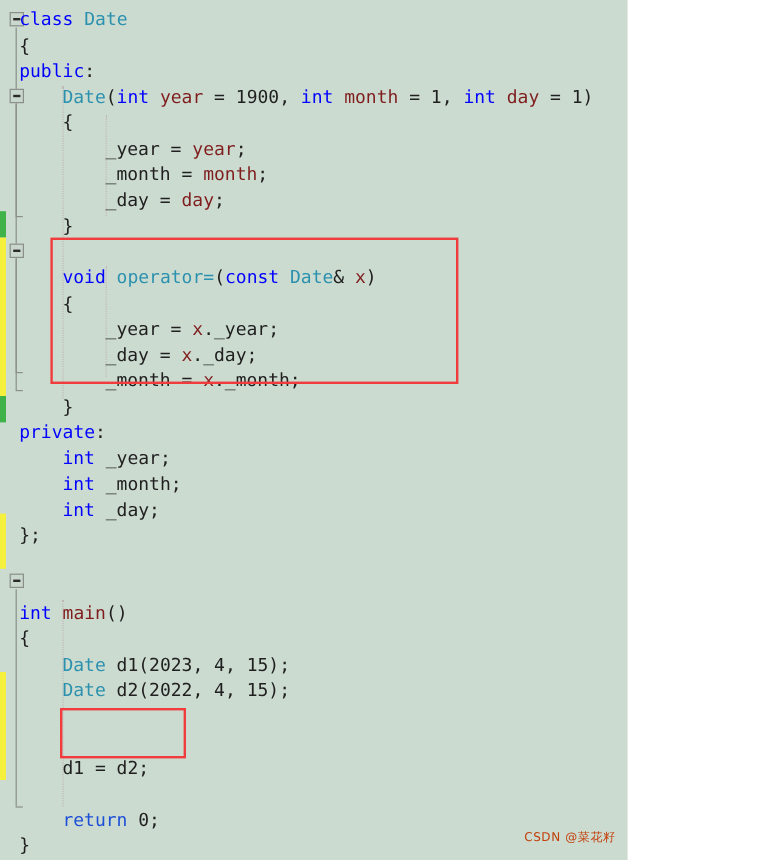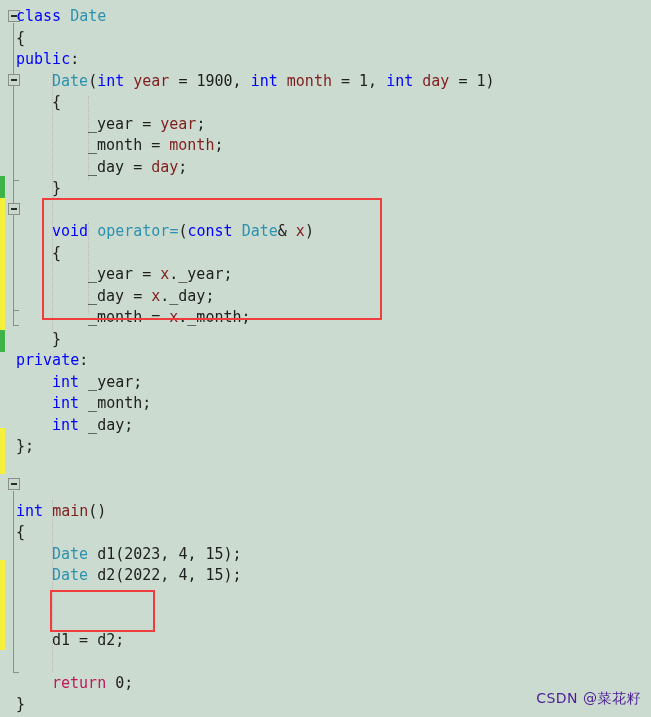--- a/index.html
+++ b/index.html
@@ -2,21 +2,21 @@
 <html><head>
 <meta charset="utf-8">
 <style>
   html, body {
     margin: 0;
     padding: 0;
     background: #ffffff;
   }
   #editor {
     position: relative;
-    width: 651px;
+    width: 523px;
     height: 717px;
     background: #ccdbd0;
     font-family: "DejaVu Sans Mono", "Liberation Mono", monospace;
     font-size: 15px;
     line-height: 21.5px;
     overflow: hidden;
     -webkit-font-smoothing: none;
   }
 
   
@@ -87,40 +87,40 @@
     left: 0;
     height: 21.5px;
     white-space: pre;
     padding-left: 16px;
     color: #202020;
   }
 
   .kw     { color: #0000ff; }   
   .type   { color: #2b91af; }   
   .fn     { color: #2b91af; }   
-  .ctrl   { color: #be185d; }   
+  .ctrl   { color: #1d4ed8; }   
   .param  { color: #7f1d1d; }   
   .plain  { color: #202020; }
 
   
   .annot-box {
     position: absolute;
     border: 2px solid #f03c3c;
     box-sizing: border-box;
     pointer-events: none;
   }
 
   
   .watermark {
     position: absolute;
     right: 10px;
     bottom: 8px;
     font-family: "DejaVu Sans", "Liberation Sans", sans-serif;
-    font-size: 14px;
-    color: #4c1d95;
+    font-size: 10px;
+    color: #c2410c;
     letter-spacing: 0.5px;
     white-space: pre;
   }
 </style>
 </head>
 <body>
 
 <div id="editor">
 
   <div id="changebars">

